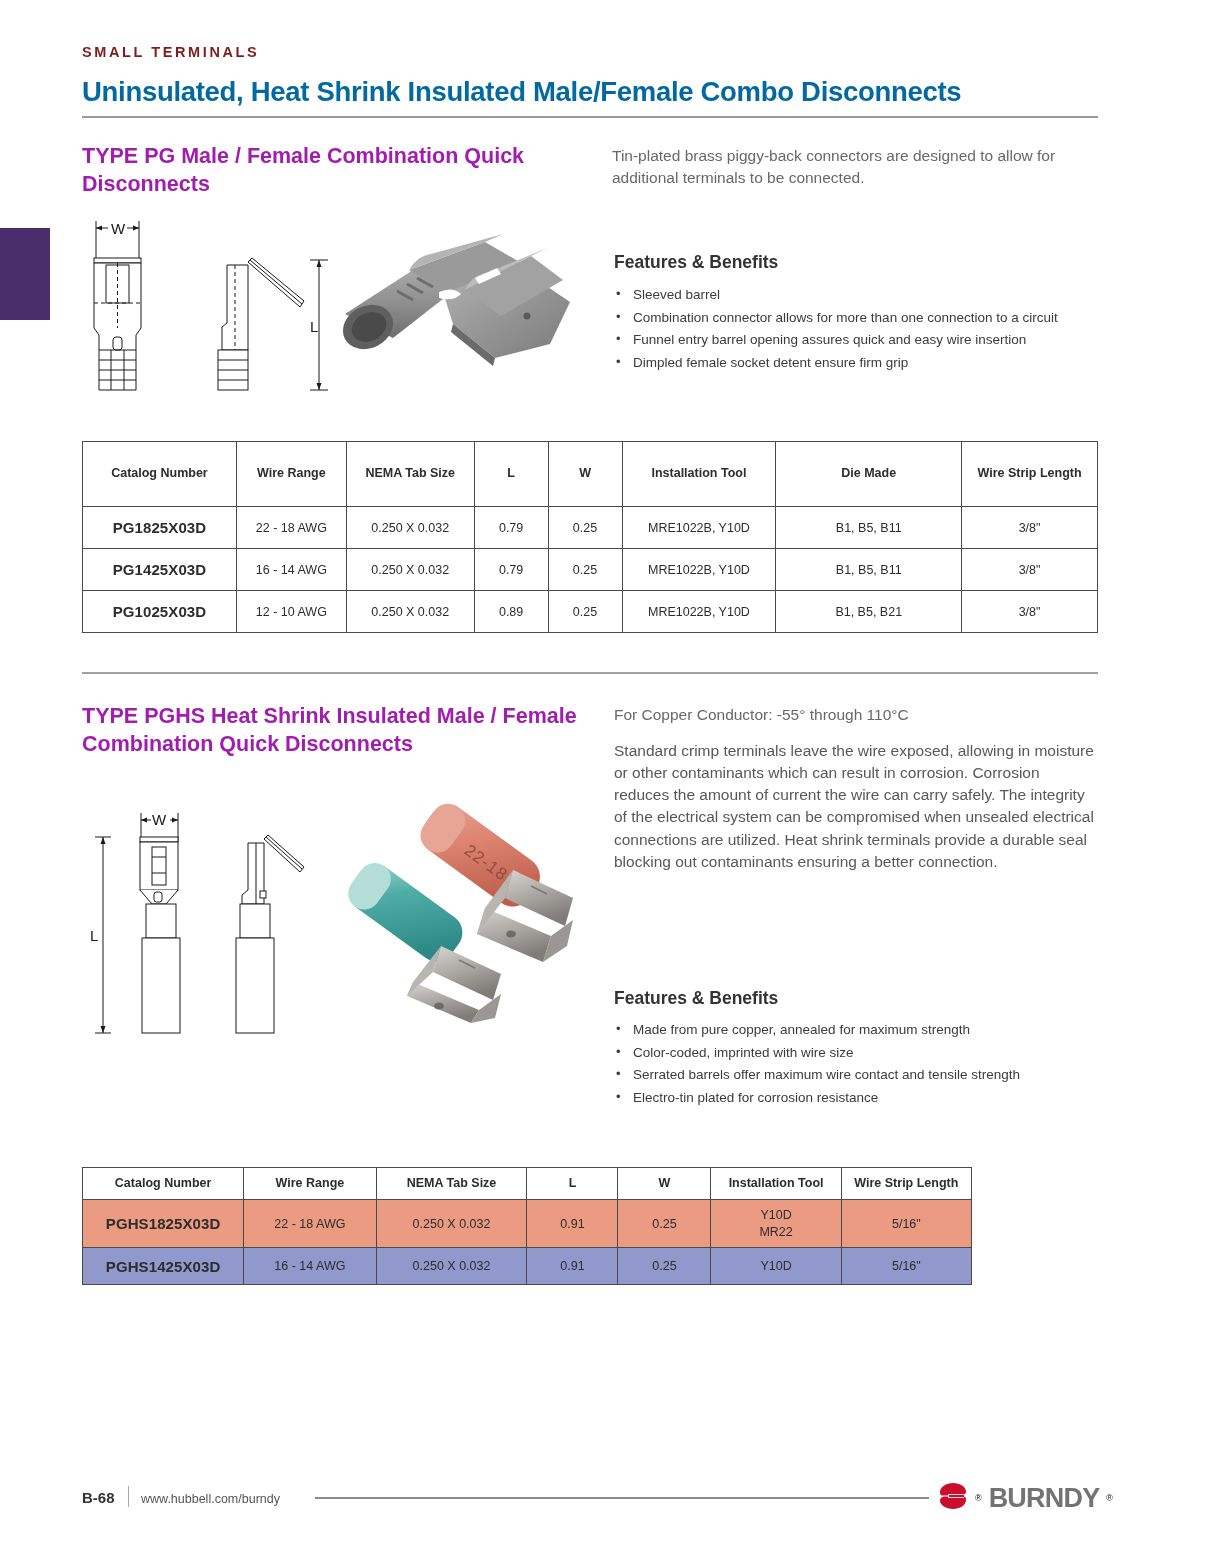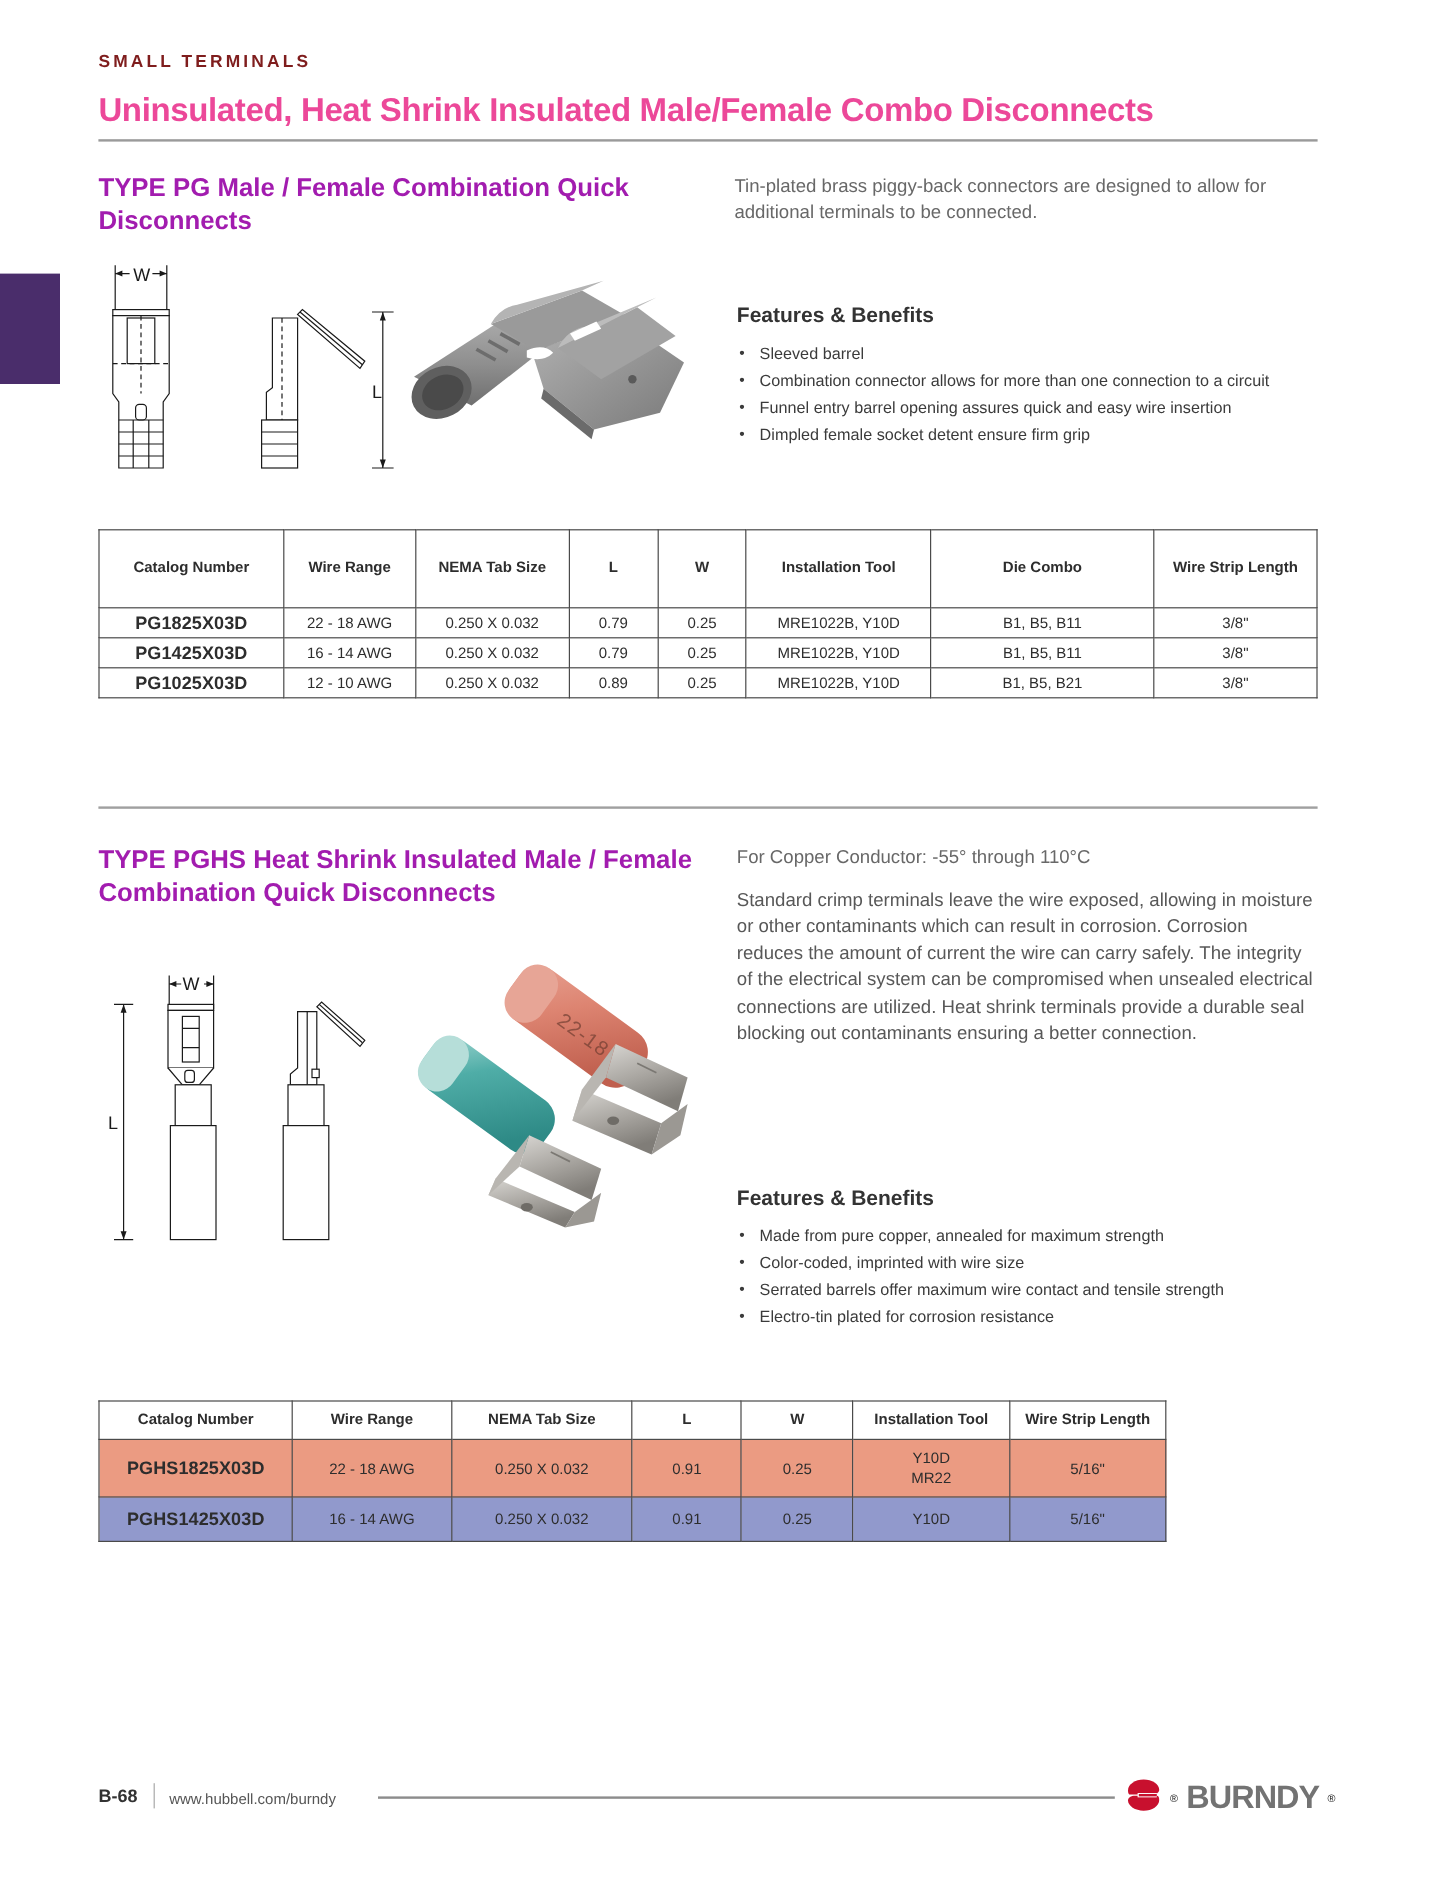--- a/index.html
+++ b/index.html
@@ -22,21 +22,21 @@
 
   
   .eyebrow {
     position: absolute; left: 82px; top: 44px;
     font-size: 14.5px; font-weight: 700; letter-spacing: 2.6px;
     color: #7f1d1d;
   }
   .page-title {
     position: absolute; left: 82px; top: 76px;
     font-size: 27.5px; font-weight: 700; letter-spacing: -0.3px;
-    color: #ec4899; white-space: nowrap;
+    color: #0369a1; white-space: nowrap;
   }
   .title-rule {
     position: absolute; left: 82px; top: 116px;
     width: 1016px; height: 2px; background: #9a9a9a;
   }
 
   
   .section-rule {
     position: absolute; left: 82px; width: 1016px;
     height: 2px; background: #a0a0a0;
@@ -84,21 +84,21 @@
   }
   table th {
     font-size: 12.5px; font-weight: 700; line-height: 1.22;
     background: #ffffff;
   }
   table td { font-size: 12.5px; font-weight: 400; }
   td.catnum { font-size: 15px; font-weight: 700; letter-spacing: .1px; }
 
   #table-pg { left: 82px; top: 441px; width: 1016px; }
   #table-pg th { height: 65px; }
-  #table-pg td { height: 25px; }
+  #table-pg td { height: 42px; }
 
   #table-pghs { left: 82px; top: 1167px; width: 890px; }
   #table-pghs th { height: 32px; }
   #table-pghs td { height: 44px; }
   #table-pghs tr.row-salmon td { background: #eb9b82; height: 48px; }
   #table-pghs tr.row-blue td { background: #9199cc; height: 37px; }
   #table-pghs td.multi { line-height: 1.35; }
 
   
   .footer-page {
@@ -249,21 +249,21 @@
         <col style="width:136px">
     </colgroup>
     <thead>
       <tr>
         <th>Catalog Number</th>
         <th>Wire Range</th>
         <th>NEMA Tab Size</th>
         <th>L</th>
         <th>W</th>
         <th>Installation Tool</th>
-        <th>Die Combo</th>
+        <th>Die Made</th>
         <th>Wire Strip Length</th>
       </tr>
     </thead>
     <tbody>
       <tr>
         <td class="catnum">PG1825X03D</td>
         <td>22 - 18 AWG</td>
         <td>0.250 X 0.032</td>
         <td>0.79</td>
         <td>0.25</td>

